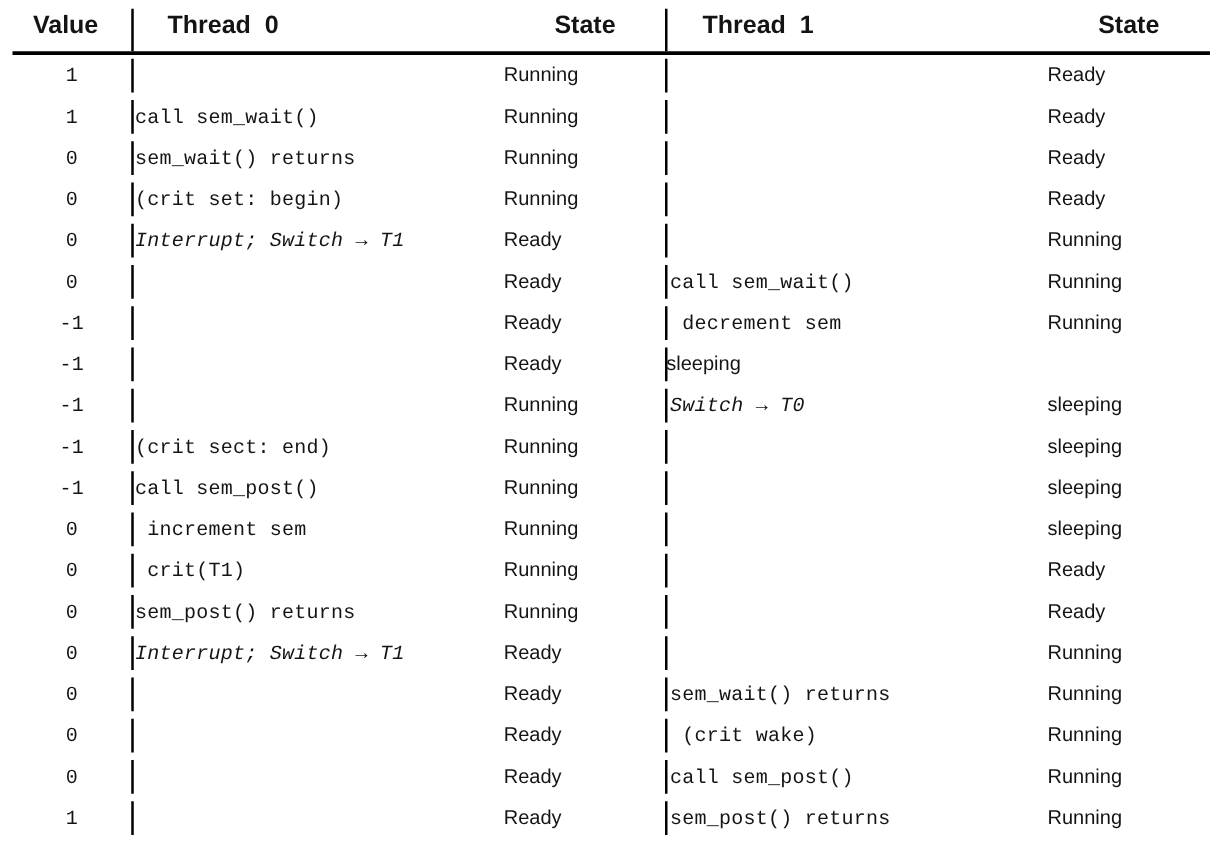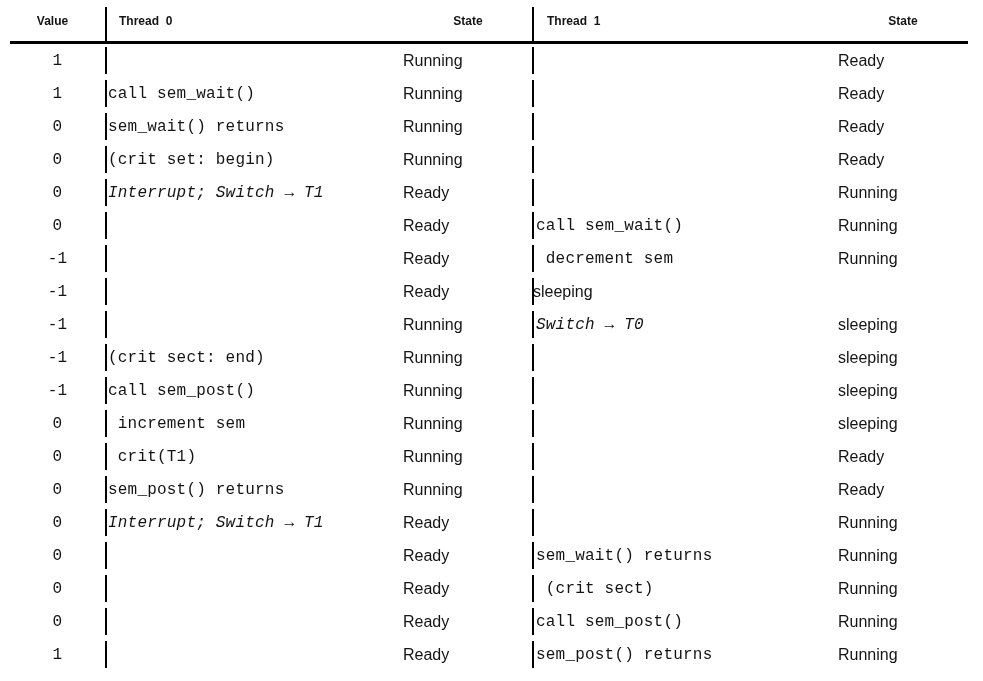--- a/index.html
+++ b/index.html
@@ -14,21 +14,21 @@
   .grid-row {
     position: relative;
     display: grid;
     grid-template-columns: 105px 298px 130px 305px 130px;
     align-items: center;
   }
   .header-row { height: 41px; }
   .header-row .cell {
     font-family: "Liberation Sans", sans-serif;
     font-weight: bold;
-    font-size: 12px;
+    font-size: 20px;
     white-space: pre;
   }
   .rule {
     margin-left: 10px;
     width: 958px;
     height: 3px;
     background: #000000;
   }
   .body-rows { position: relative; }
   .row { height: 33px; }
@@ -46,21 +46,21 @@
     white-space: pre;
     padding-left: 3px;
     letter-spacing: 0.2px;
   }
   .c-state {
     font-family: "Liberation Sans", sans-serif;
     font-size: 16px;
     text-align: left;
   }
   .h-center { text-align: center; }
-  .h-left { padding-left: 14px; }
+  .h-left { padding-left: 29px; }
   .italic { font-style: italic; }
   .vl {
     position: absolute;
     width: 2px;
     background: #000000;
   }
   .vl1 { left: 105px; }
   .vl2 { left: 532px; }
   .header-row .vl { top: 7px; bottom: 0; }
   .row .vl { top: 3px; bottom: 3px; }
@@ -241,21 +241,21 @@
     <div class="cell c-thread t1">sem_wait() returns</div>
     <div class="cell c-state s1">Running</div>
   </div>
 
   <div class="grid-row row">
     <span class="vl vl1"></span>
     <span class="vl vl2"></span>
     <div class="cell c-value">0</div>
     <div class="cell c-thread t0"></div>
     <div class="cell c-state">Ready</div>
-    <div class="cell c-thread t1"> (crit sect)</div>
+    <div class="cell c-thread t1"> (crit wake)</div>
     <div class="cell c-state s1">Running</div>
   </div>
 
   <div class="grid-row row">
     <span class="vl vl1"></span>
     <span class="vl vl2"></span>
     <div class="cell c-value">0</div>
     <div class="cell c-thread t0"></div>
     <div class="cell c-state">Ready</div>
     <div class="cell c-thread t1">call sem_post()</div>

